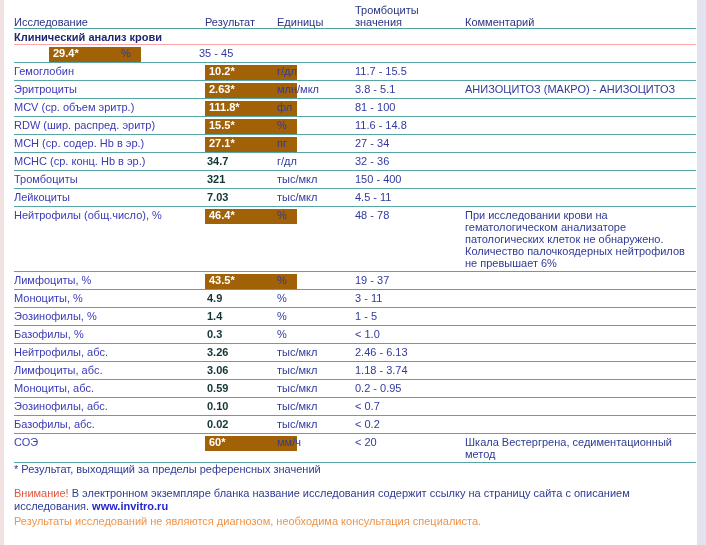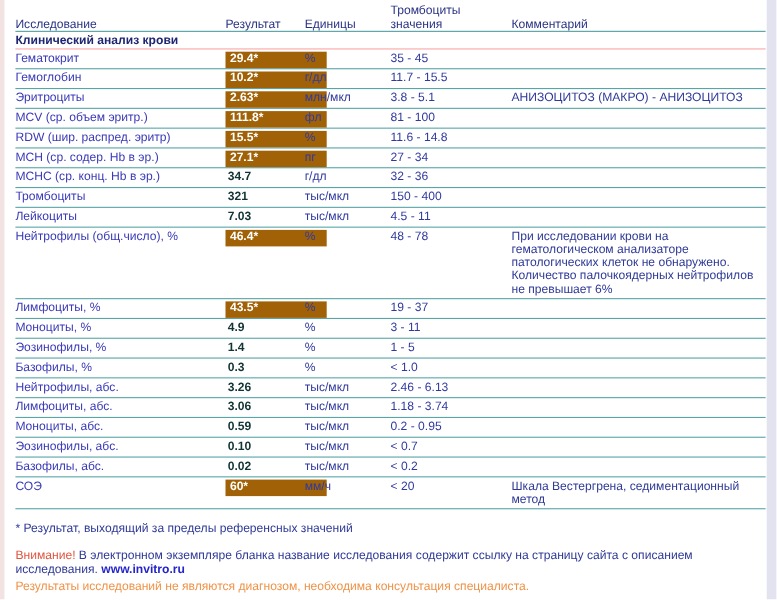--- a/index.html
+++ b/index.html
@@ -61,21 +61,21 @@
     line-height:13px;
   }
   .result-value.flagged {
     background:#a16207;
     color:#ffffff;
     min-width:92px;
     padding:0 4px 2px 4px;
   }
   
   .footnote {
-    margin-top:12px;
+    margin-top:0;
     color:#2f3a96;
     line-height:13px;
   }
   .attention {
     margin-top:11px;
     line-height:13px;
     color:#2f3a96;
     width:676px;
   }
   .attn-label { color:#e05540; }
@@ -99,21 +99,20 @@
     <div class="col c-result">Результат</div>
     <div class="col c-units">Единицы</div>
     <div class="col c-ref">Тромбоциты значения</div>
     <div class="col c-comment">Комментарий</div>
   </div>
 
   <div class="section-row">Клинический анализ крови</div>
 
   <div id="table-body">
     <div class="row">
-      <div class="col c-name">Гематокрит</div>
       <div class="col c-result"><span class="result-value flagged">29.4*</span></div>
       <div class="col c-units">%</div>
       <div class="col c-ref">35 - 45</div>
       <div class="col c-comment"></div>
     </div>
 
     <div class="row">
       <div class="col c-name">Гемоглобин</div>
       <div class="col c-result"><span class="result-value flagged">10.2*</span></div>
       <div class="col c-units">г/дл</div>

